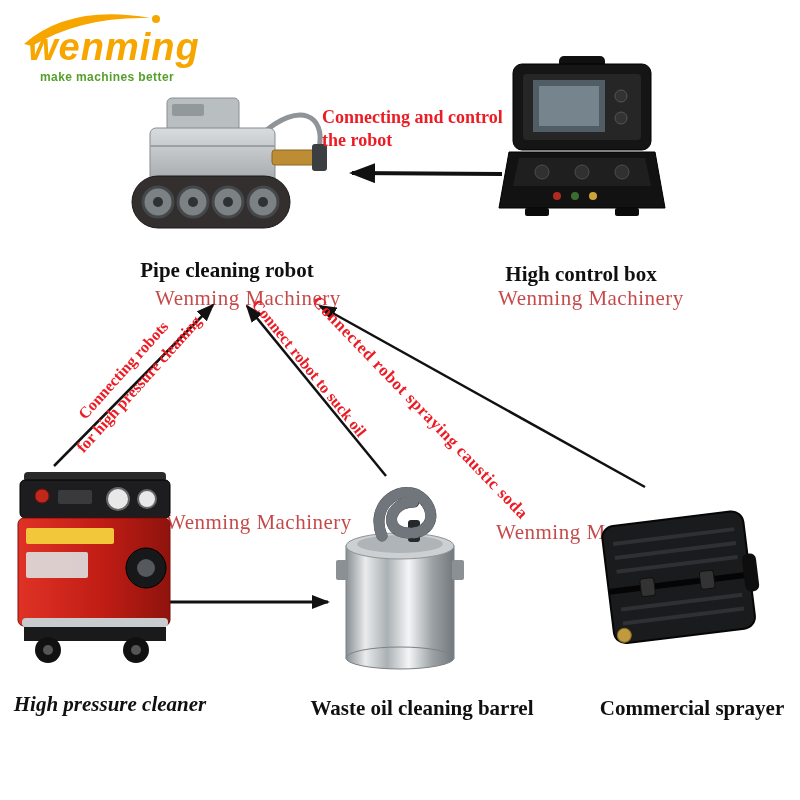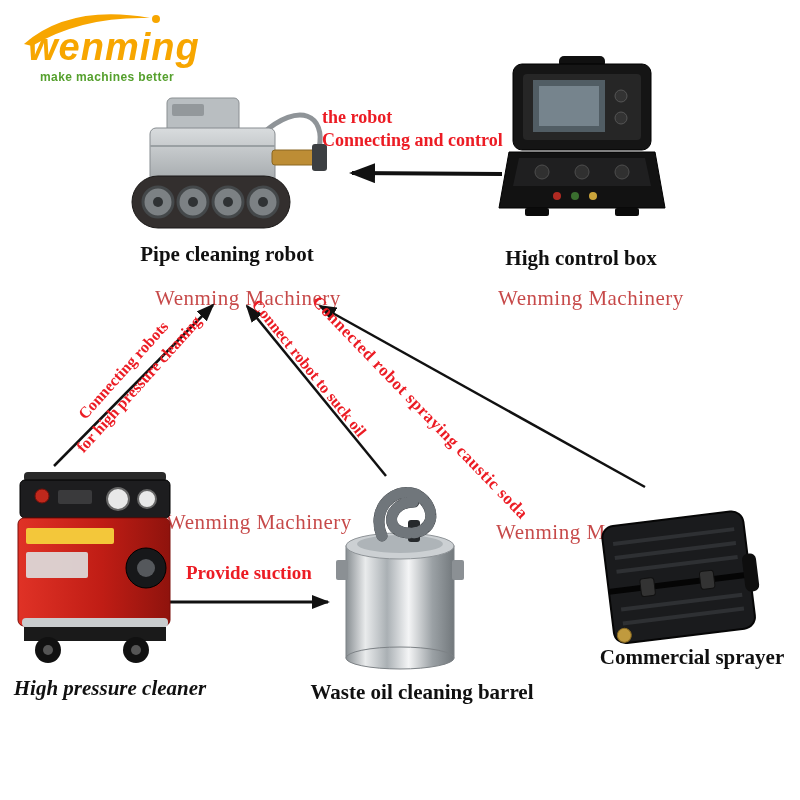--- a/index.html
+++ b/index.html
@@ -1,19 +1,19 @@
 <!DOCTYPE html>
 <html><head>
 <meta charset="utf-8">
 <style>
   html,body{margin:0;padding:0;}
   body{width:800px;height:800px;background:#ffffff;font-family:"Liberation Serif",serif;}
   .stage{position:relative;width:800px;height:800px;background:#fff;overflow:hidden;}
   .abs{position:absolute;}
-  .equip-label{font-size:21px;font-weight:bold;color:#101010;white-space:nowrap;transform:translateX(-50%);}
+  .equip-label{font-size:21px;font-weight:bold;color:#101010;white-space:nowrap;transform:translateX(-50%);margin-top:16px;}
   .red-note{color:#ec1c24;font-weight:bold;white-space:nowrap;}
   .note-big{font-size:18px;line-height:23px;}
   .watermark{font-size:21px;font-weight:normal;color:#b91c1c;opacity:.8;white-space:nowrap;letter-spacing:.5px;}
   .brand{font-family:"Liberation Sans",sans-serif;font-style:italic;font-weight:bold;font-size:38px;color:#f7a600;letter-spacing:1px;line-height:1;}
   .tagline{font-family:"Liberation Sans",sans-serif;font-size:12px;color:#55a02d;letter-spacing:.4px;font-weight:bold;}
   .note-hp{font-size:16px;line-height:21px;text-align:center;transform:rotate(-48deg);}
   .note-oil{font-size:16px;transform-origin:left top;transform:rotate(51deg);}
   .note-caustic{font-size:17px;letter-spacing:.6px;transform-origin:left top;transform:rotate(46deg);}
   .note-suction{font-size:19px;}
   svg{display:block;}
@@ -159,31 +159,30 @@
       <line x1="26" y1="74" x2="148" y2="74" stroke="#2e3033" stroke-width="4"></line>
       <rect x="16" y="90" width="142" height="6" fill="#050505"></rect>
       <line x1="26" y1="112" x2="148" y2="112" stroke="#2e3033" stroke-width="4"></line>
       <line x1="26" y1="126" x2="148" y2="126" stroke="#2e3033" stroke-width="4"></line>
       <rect x="48" y="84" width="14" height="18" rx="3" fill="#333" stroke="#111"></rect>
       <rect x="108" y="84" width="14" height="18" rx="3" fill="#333" stroke="#111"></rect>
       <rect x="152" y="72" width="14" height="38" rx="6" fill="#0e0e0e"></rect>
       <circle cx="26" cy="138" r="7" fill="#c09a3e" stroke="#8a6a20"></circle>
     </g>
   </svg>
-  <div class="abs equip-label" style="left:692px;top:645px;">Commercial sprayer</div>
+  <div class="abs equip-label" style="left:692px;top:680px;">Commercial sprayer</div>
 
   <div class="abs red-note note-big" style="left:322px;top:106px;">
+    <div>Connecting and control</div>
     <div>the robot</div>
-    <div>Connecting and control</div>
   </div>
 
   <div class="abs red-note note-hp" style="left:22px;top:356px;width:218px;">
     <div>Connecting robots</div>
     <div>for high pressure cleaning</div>
   </div>
 
   <div class="abs red-note note-oil" style="left:262px;top:296px;">Connect robot to suck oil</div>
 
   <div class="abs red-note note-caustic" style="left:322px;top:292px;">Connected robot spraying caustic soda</div>
 
-  <div class="abs red-note note-suction" style="left:186px;top:562px;">Provide suction</div>
 
 </div>
 
 </body></html>

